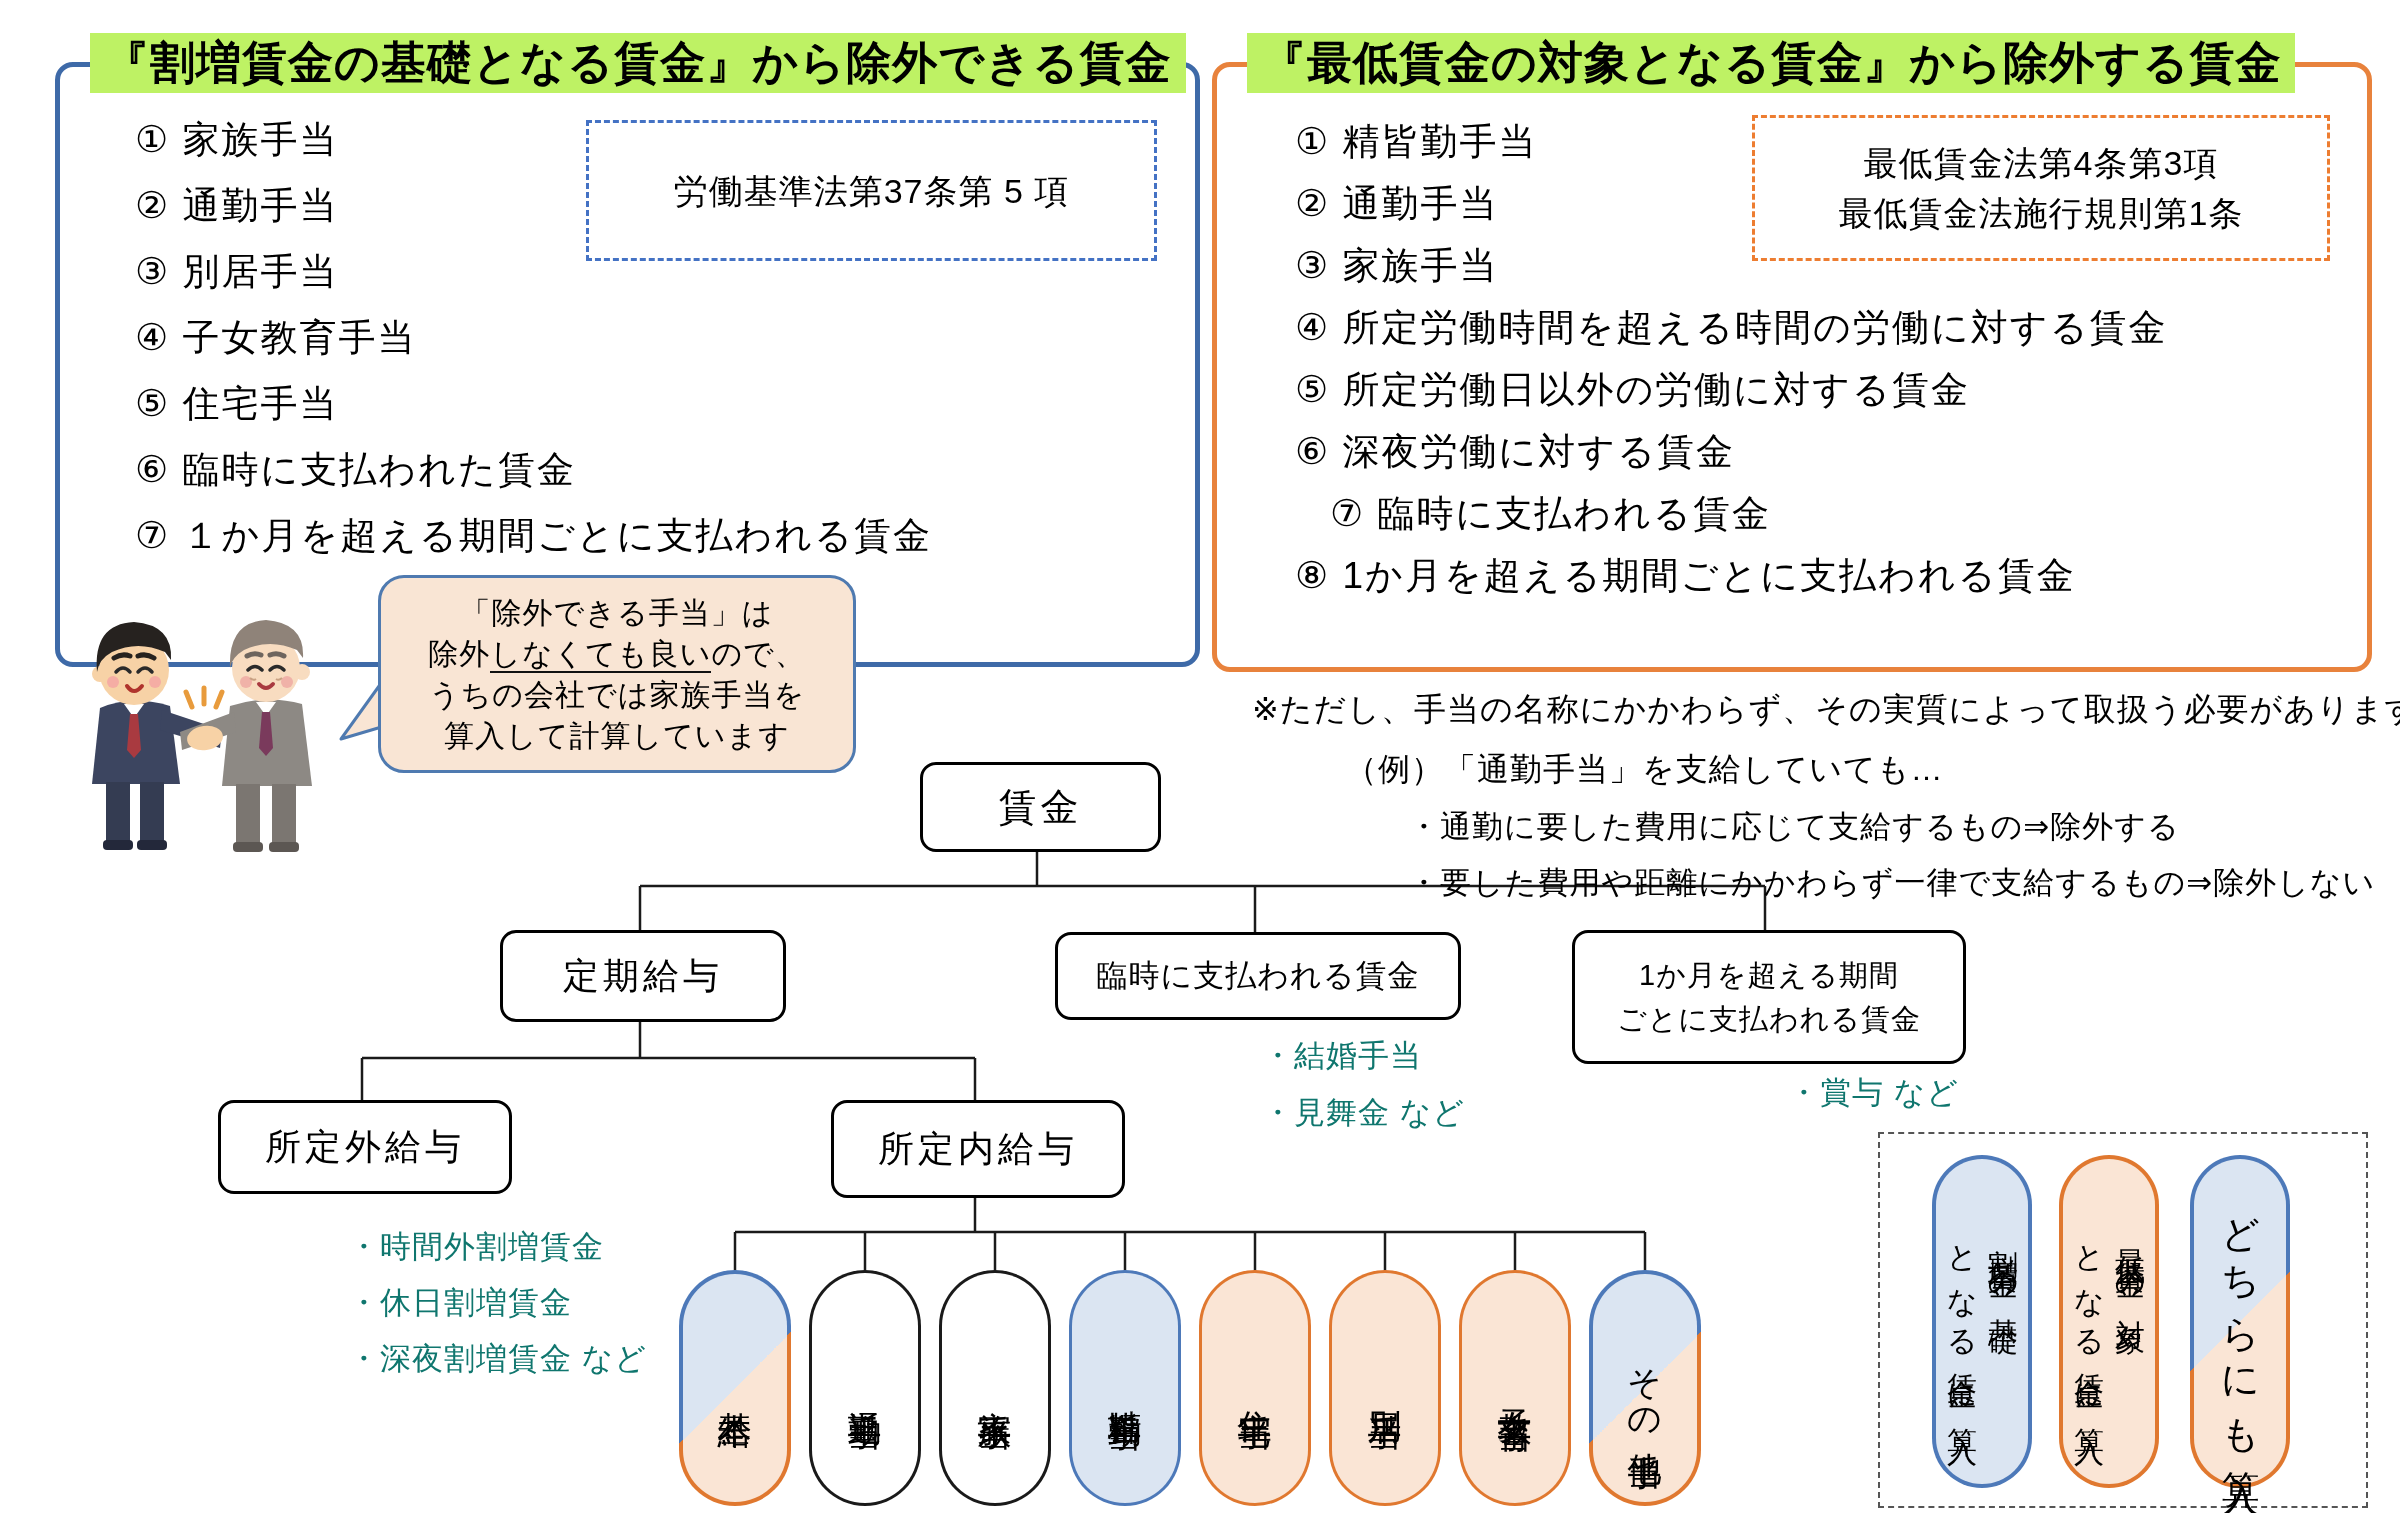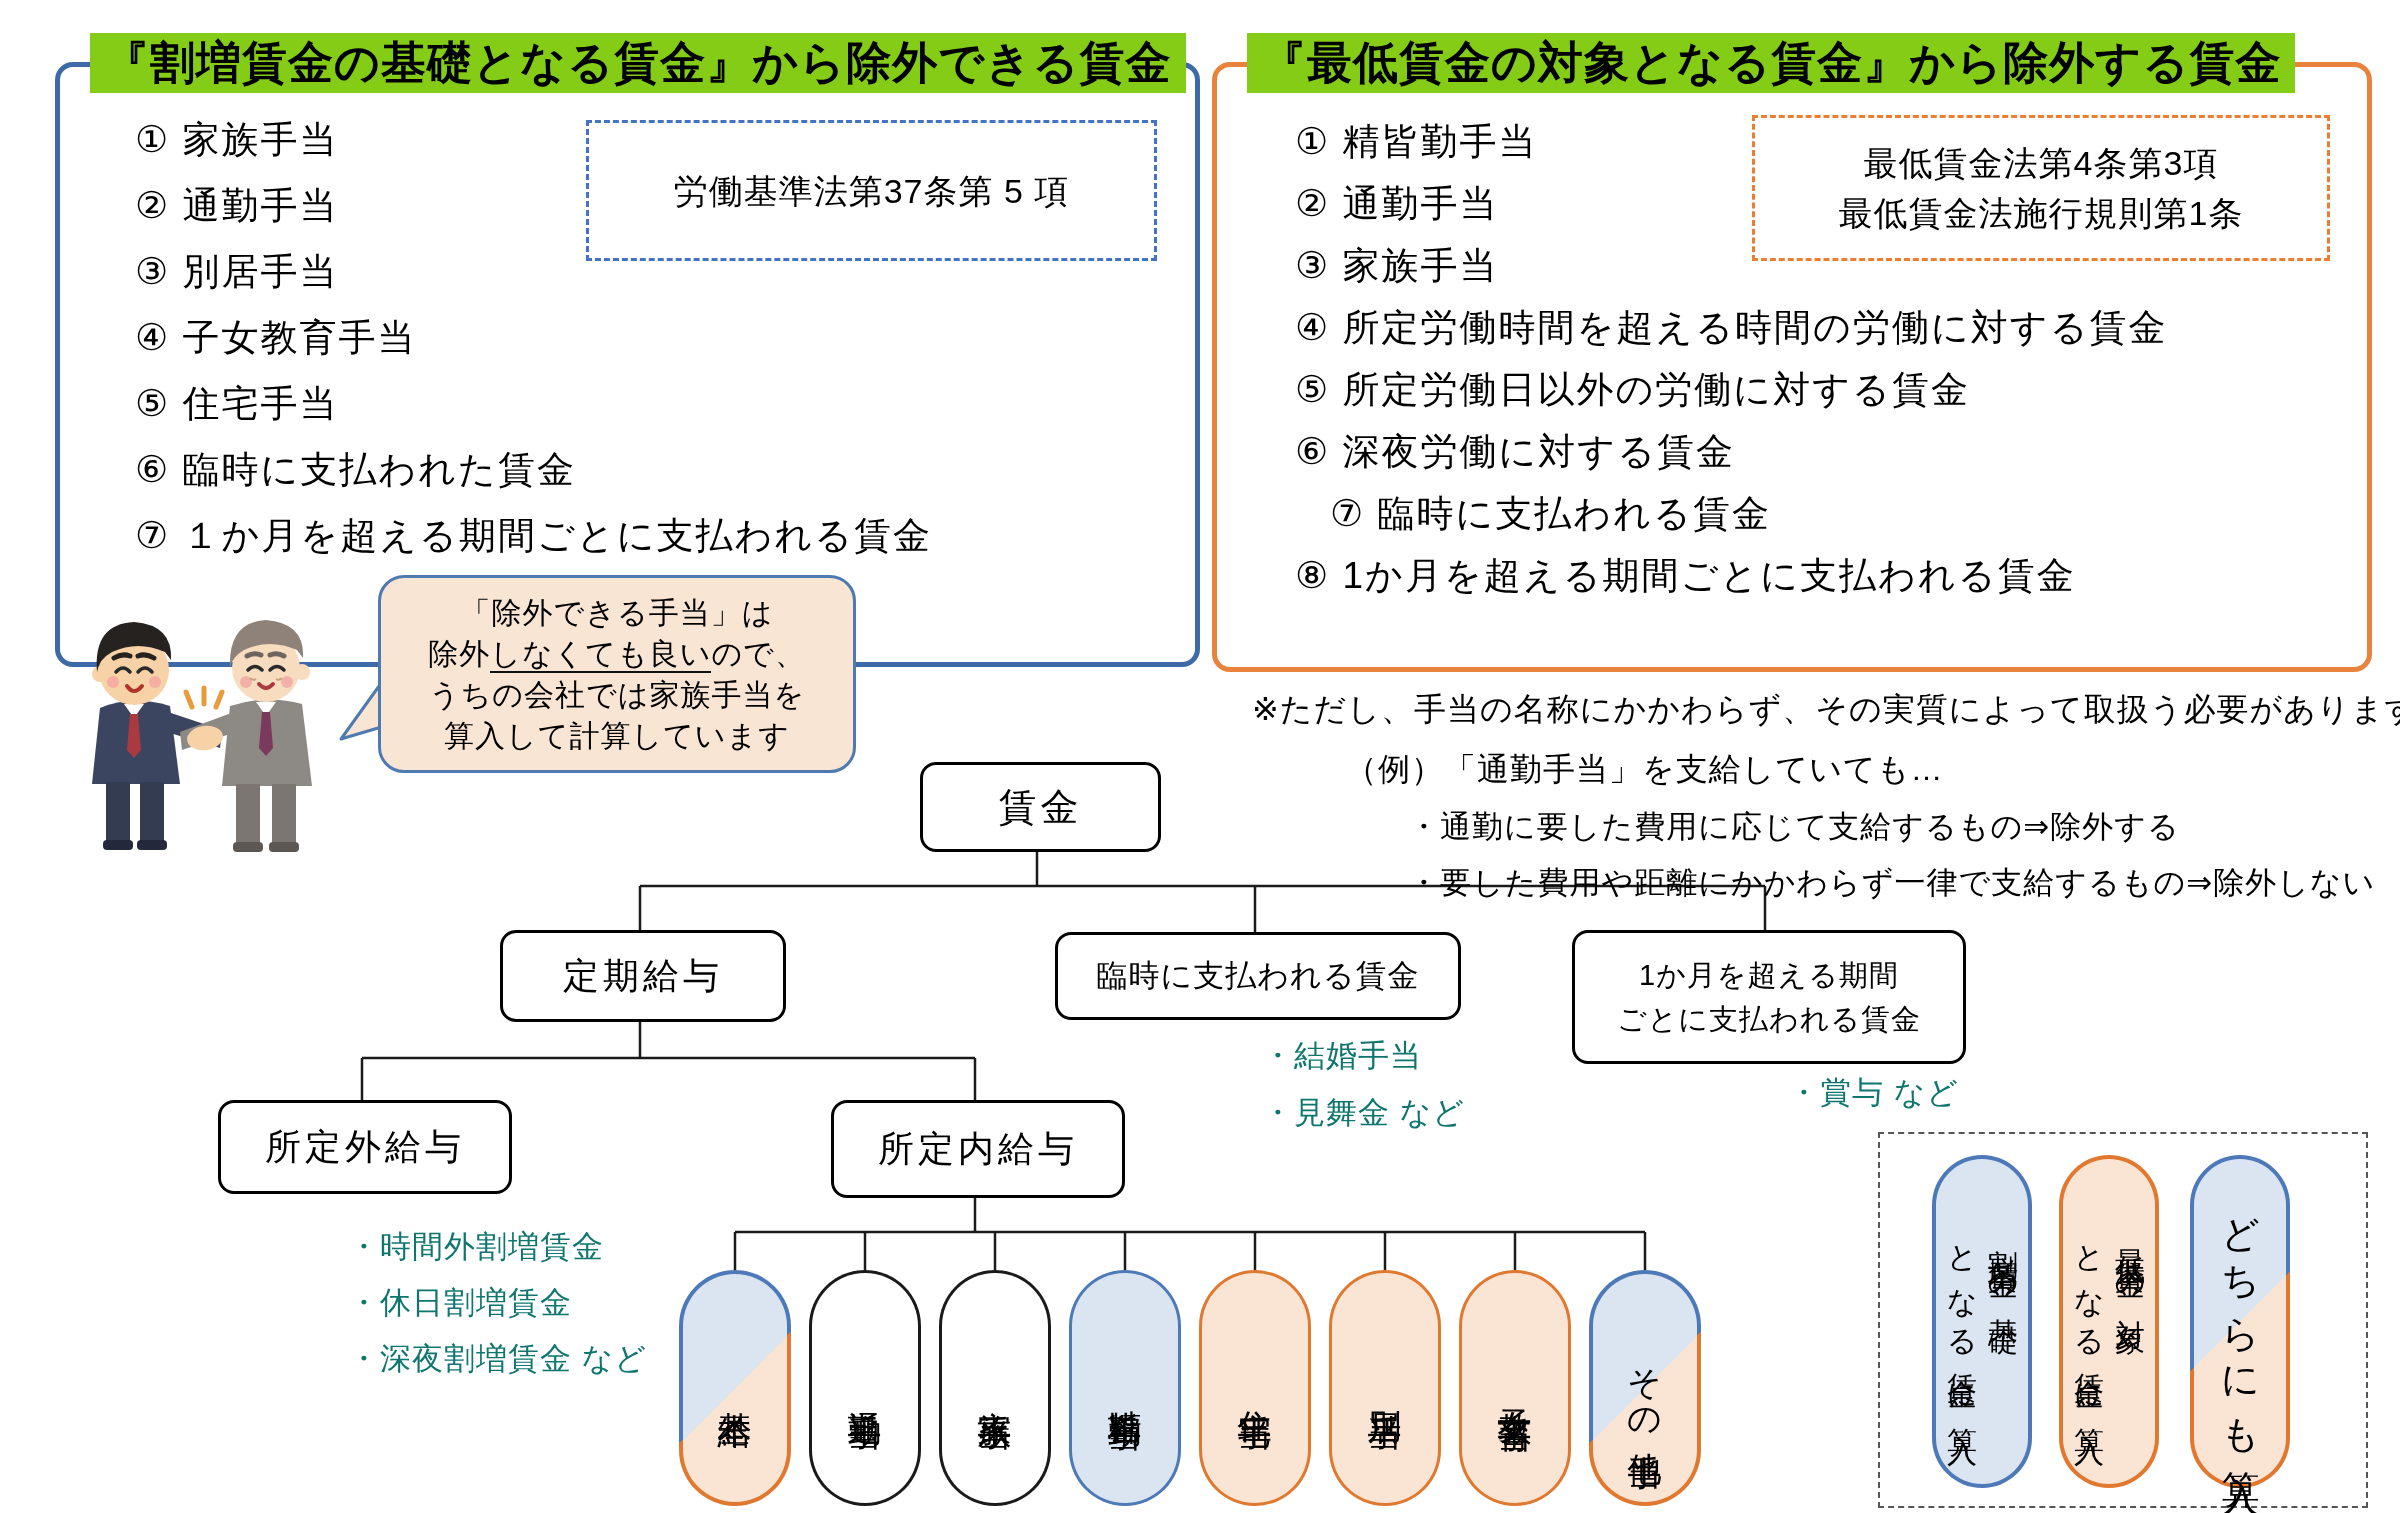--- a/index.html
+++ b/index.html
@@ -13,21 +13,21 @@
   html,body{margin:0;padding:0;background:#fff;}
   .canvas{
     position:relative;width:2400px;height:1513px;background:#fff;overflow:hidden;
     font-family:"Liberation Sans","DejaVu Sans",sans-serif;color:#111;
   }
   svg.connectors{position:absolute;left:0;top:0;z-index:1;}
   .panel{position:absolute;border-radius:18px;background:transparent;z-index:2;}
   .panel.blue{left:55px;top:62px;width:1135px;height:595px;border:5px solid var(--panel-blue);}
   .panel.orange{left:1212px;top:62px;width:1150px;height:600px;border:5px solid var(--panel-orange);}
   .panel-title{
-    position:absolute;top:-34px;left:30px;background:#84cc16;padding:0 14px;
+    position:absolute;top:-34px;left:30px;background:#bef264;padding:0 14px;
     font-size:45px;font-weight:bold;letter-spacing:1px;white-space:nowrap;color:#000;
   }
   .p-item{position:absolute;font-size:37px;letter-spacing:2px;white-space:nowrap;color:#000;}
   .lawbox{
     position:absolute;display:flex;flex-direction:column;justify-content:center;align-items:center;
     font-size:34px;line-height:50px;letter-spacing:1px;text-align:center;background:#fff;z-index:2;color:#000;
   }
   .lawbox.blue{left:586px;top:120px;width:565px;height:135px;border:3px dashed var(--dash-blue);}
   .lawbox.orange{left:1752px;top:115px;width:572px;height:140px;border:3px dashed var(--dash-orange);}
   .note-line{position:absolute;font-size:31px;letter-spacing:1px;white-space:nowrap;z-index:2;color:#000;}

